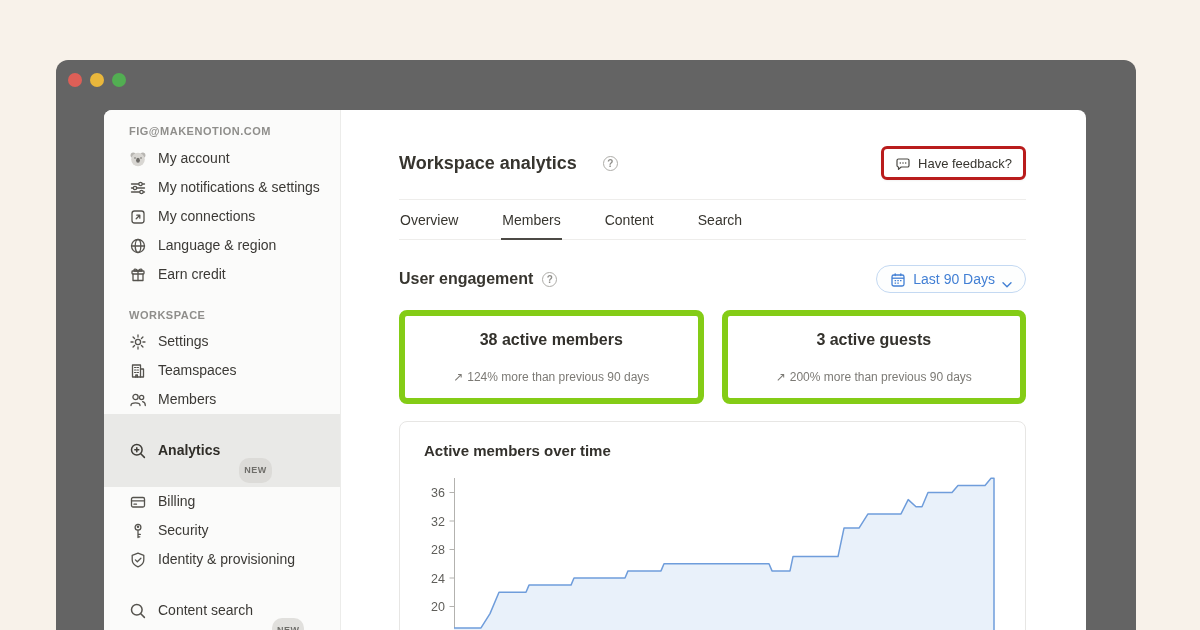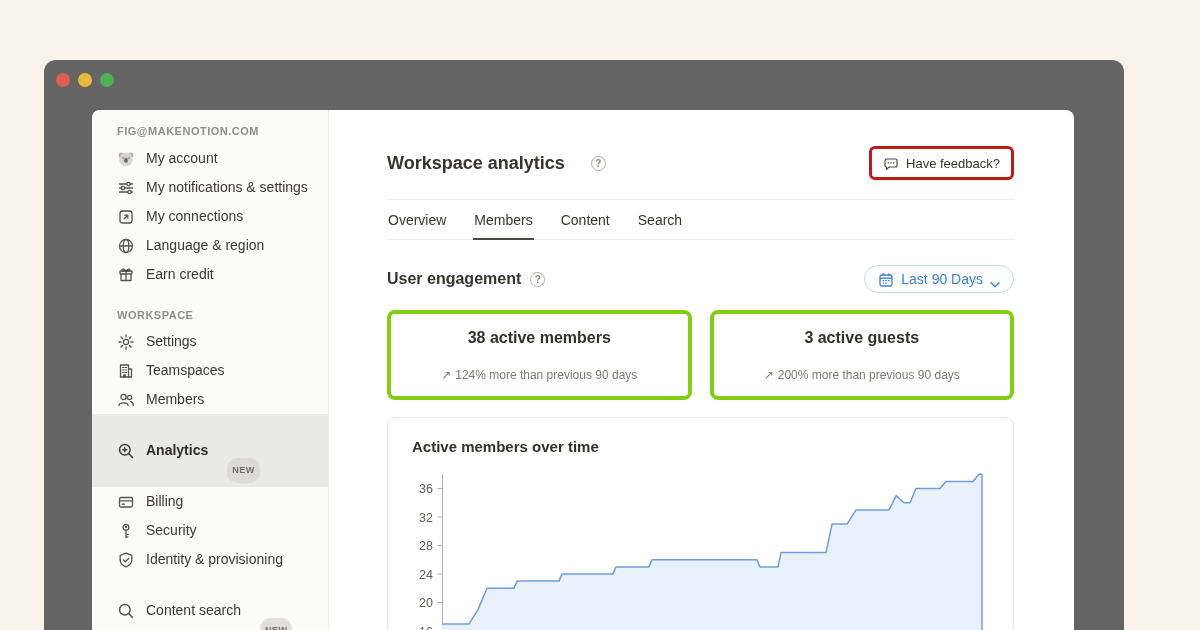--- a/index.html
+++ b/index.html
@@ -5,21 +5,21 @@
   * { box-sizing: border-box; }
   html,body { margin:0; padding:0; }
   body {
     width:1200px; height:630px; overflow:hidden;
     background:#f8f2ea;
     font-family:"Liberation Sans", sans-serif;
     color:#37352f;
     -webkit-font-smoothing:antialiased;
   }
   .window {
-    position:absolute; left:44px; top:60px; width:1080px; height:570px;
+    position:absolute; left:56px; top:60px; width:1080px; height:570px;
     background:#646464; border-radius:12px 12px 0 0;
   }
   .traffic { position:absolute; left:12px; top:13px; display:flex; gap:8px; }
   .tl { width:14px; height:14px; border-radius:50%; }
   .panel {
     position:absolute; left:48px; top:50px; right:50px; bottom:0;
     background:#ffffff; border-radius:8px 8px 0 0;
     display:flex; overflow:hidden;
   }
   
@@ -62,37 +62,37 @@
     color:#8f8e8a; font-size:10px; font-weight:600; line-height:13px;
     text-align:center; display:inline-block; cursor:default;
   }
   .feedback-btn {
     display:flex; align-items:center; gap:7px;
     font-family:inherit; font-size:13px; font-weight:500; color:#37352f;
     background:#fff; border:3px solid #b91c1c; border-radius:6px;
     padding:6px 11px; box-shadow:0 1px 2px rgba(0,0,0,.05); cursor:pointer;
   }
   .divider { height:1px; background:#eeedeb; margin-top:19px; }
-  .tabs { display:flex; gap:26px; border-bottom:1px solid #eeedeb; }
+  .tabs { display:flex; gap:42px; border-bottom:1px solid #eeedeb; }
   .tab {
     padding:12px 1px 10px; font-size:14px; font-weight:500; color:#37352f;
     border-bottom:2px solid transparent; margin-bottom:-1px; cursor:pointer;
   }
   .tab.active { border-bottom-color:#4c4a45; }
   .section-header { margin-top:25px; display:flex; justify-content:space-between; align-items:center; }
   .section-title { font-size:16px; font-weight:700; display:flex; align-items:center; gap:9px; }
   .pill {
     display:flex; align-items:center; gap:7px;
     font-family:inherit; font-size:14px; font-weight:500; color:var(--accent);
     background:#fdfefe; border:1px solid #c4d9f2; border-radius:999px;
     padding:5px 13px; cursor:pointer;
   }
   .cards { display:flex; gap:18px; margin-top:17px; }
   .card {
-    flex:1; background:#fff; border:4px solid #84cc16; border-radius:8px;
+    flex:1; background:#fff; border:6px solid #84cc16; border-radius:8px;
     text-align:center; padding:15px 10px 14px;
   }
   .card-value { font-size:16px; font-weight:700; color:#33312c; }
   .card-delta { margin-top:21px; font-size:12px; color:#7c7a75; }
   .card-delta .arrow { margin-right:4px; }
   .chart-card {
     margin-top:17px; background:#fff; border:1px solid #e7e6e4; border-radius:8px;
     padding:20px 24px 0; height:330px; overflow:hidden;
   }
   .chart-title { font-size:15px; font-weight:700; color:#33312c; }

